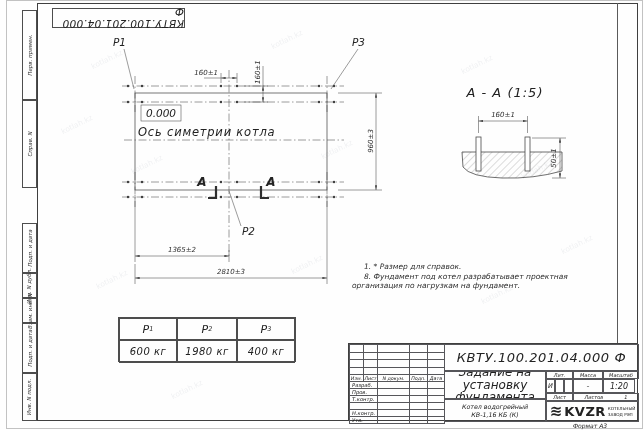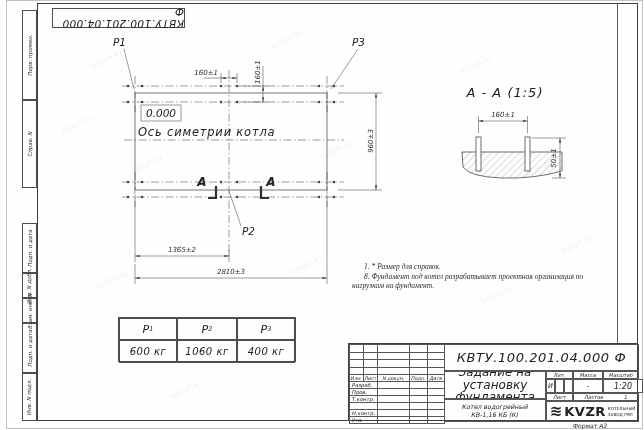--- a/index.html
+++ b/index.html
@@ -13,21 +13,21 @@
   .mbox{left:22px;width:15px;border:1px solid #4d4d4d;display:flex;align-items:center;
         justify-content:center;overflow:visible;}
   .mbox span{transform:rotate(-90deg);white-space:nowrap;font:italic 5.5px "DejaVu Sans",sans-serif;color:#333;}
   
   .top-stamp{left:52px;top:8px;width:133px;height:20px;border:1px solid #4d4d4d;
              display:flex;align-items:center;justify-content:center;
              transform:rotate(180deg);font:italic 10.5px "DejaVu Sans",sans-serif;letter-spacing:.4px;}
   
   .notes{left:352px;top:262px;width:256px;font:italic 7.5px "DejaVu Sans",sans-serif;
          line-height:1.22;color:#2d2d2d;}
-  .notes p{margin:0 4px 1px 0;text-indent:12px;font-family:Liberation Serif, serif;}
+  .notes p{margin:0 4px 1px 0;text-indent:12px;}
   
   .ltable{left:118px;top:317px;width:178px;height:45px;display:grid;
           grid-template-columns:58px 60px 58px;grid-template-rows:22px 23px;
           border:1px solid #4d4d4d;font-style:italic;}
   .ltable .c{border:0.5px solid #4d4d4d;display:flex;align-items:center;justify-content:center;box-sizing:border-box;}
   .ltable .hd{font-size:11px;}
   .ltable .hd sub{font-size:6.5px;}
   .ltable .vl{font-size:10px;letter-spacing:.5px;}
   
   .tblock{left:348px;top:343px;width:290px;height:78px;border:1.2px solid #3f3f3f;font-style:italic;}
@@ -264,21 +264,21 @@
       </div>
     <div class="c hd">
         <span>P</span>
         <sub>2</sub>
       </div>
     <div class="c hd">
         <span>P</span>
         <sub>3</sub>
       </div>
     <div class="c vl">600 кг</div>
-    <div class="c vl">1060 кг</div>
+    <div class="c vl">1980 кг</div>
     <div class="c vl">400 кг</div>
   </div>
 
   <div class="abs notes">
     <p>1. * Размер для справок.</p>
     <p>8. Фундамент под котел разрабатывает проектная организация по нагрузкам на фундамент.</p>
   </div>
 
   <div class="abs tblock">
 
@@ -377,21 +377,21 @@
     </div>
 
     <div class="tb-cell small-h" style="left:197px;top:27px;width:27px;height:8px">Лит.</div>
     <div class="tb-cell small-h" style="left:224px;top:27px;width:30px;height:8px">Масса</div>
     <div class="tb-cell small-h" style="left:254px;top:27px;width:36px;height:8px">Масштаб</div>
 
     <div class="tb-cell" style="left:197px;top:35px;width:9px;height:14px;font-size:6.5px">И</div>
     <div class="tb-cell" style="left:206px;top:35px;width:9px;height:14px"></div>
     <div class="tb-cell" style="left:215px;top:35px;width:9px;height:14px"></div>
     <div class="tb-cell" style="left:224px;top:35px;width:30px;height:14px;font-size:8px">-</div>
-    <div class="tb-cell" style="left:254px;top:35px;width:40px;height:14px;font-size:8px">1:20</div>
+    <div class="tb-cell" style="left:254px;top:35px;width:32px;height:14px;font-size:8px">1:20</div>
 
     <div class="tb-cell small-h" style="left:197px;top:49px;width:27px;height:8px">Лист</div>
     <div class="tb-cell small-h" style="left:224px;top:49px;width:66px;height:8px;justify-content:space-around">
       <span>Листов</span>
       <span>1</span>
     </div>
 
     <div class="tb-cell" style="left:197px;top:57px;width:93px;height:21px">
       <div class="kvzr">
         <span class="wave">≋</span>

